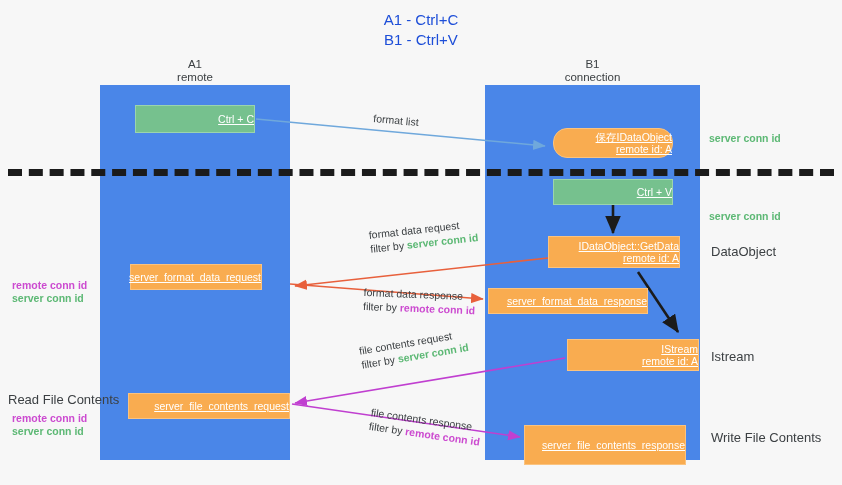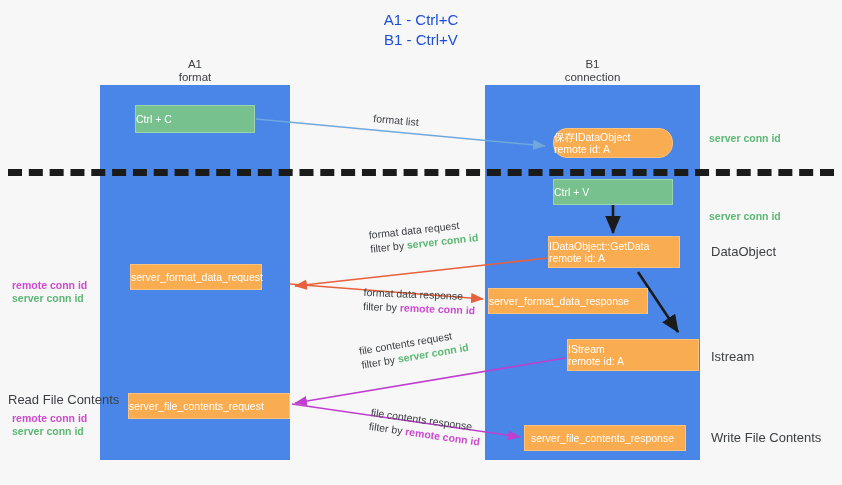--- a/index.html
+++ b/index.html
@@ -25,24 +25,25 @@
   }
   .lane-head .l2{display:block;}
 
   
   .lane{background:#4a86e8;}
 
   
   .box{
     box-sizing:border-box;
     display:flex;flex-direction:column;
-    align-items:flex-start;justify-content:center;
+    align-items:flex-end;justify-content:center;
     color:#ffffff;font-size:10.5px;line-height:12.5px;
     text-align:center;
     border:1px solid rgba(255,255,255,.55);
+    text-decoration:underline;
   }
   .box .l2{display:block;font-size:10.5px;}
   .box.green{background:#76c18e;border-color:#9bd4ad;}
   .box.orange{background:#f9ac50;border-color:#fbc37f;}
 
   
   .lbl{font-size:10.5px;line-height:13px;white-space:nowrap;}
   .lbl.dark{color:#3c4043;font-size:13px;}
   .green-t{color:#5cb874;font-weight:bold;}
   .mag-t{color:#cc4bd0;font-weight:bold;}
@@ -65,21 +66,21 @@
 
 <div id="stage">
 
   <div class="abs title">
     <div>A1 - Ctrl+C</div>
     <div>B1 - Ctrl+V</div>
   </div>
 
   <div class="abs lane-head" style="left:100px;top:58px;width:190px;">
     <span>A1</span>
-    <span class="l2">format</span>
+    <span class="l2">remote</span>
   </div>
   <div class="abs lane-head" style="left:485px;top:58px;width:215px;">
     <span>B1</span>
     <span class="l2">connection</span>
   </div>
 
   <div class="abs lane" style="left:100px;top:85px;width:190px;height:375px;"></div>
   <div class="abs lane" style="left:485px;top:85px;width:215px;height:375px;"></div>
 
   <svg class="overlay">
@@ -141,21 +142,21 @@
   </div>
 
   <div class="abs box orange" style="left:488px;top:288px;width:160px;height:26px;">
     <span>server_format_data_response</span>
   </div>
 
   <div class="abs box orange" style="left:128px;top:393px;width:162px;height:26px;">
     <span>server_file_contents_request</span>
   </div>
 
-  <div class="abs box orange" style="left:524px;top:425px;width:162px;height:26px;padding-left:6px;">
+  <div class="abs box orange" style="left:524px;top:425px;width:162px;height:40px;padding-left:6px;">
     <span>server_file_contents_response</span>
   </div>
 
   <div class="abs divider" style="left:8px;top:169px;width:826px;"></div>
 
   <div class="abs edge-lbl" style="left:374px;top:111px;transform:rotate(5.2deg);">
     <span>format list</span>
   </div>
 
   <div class="abs edge-lbl" style="left:368px;top:228px;transform:rotate(-6.3deg);">

